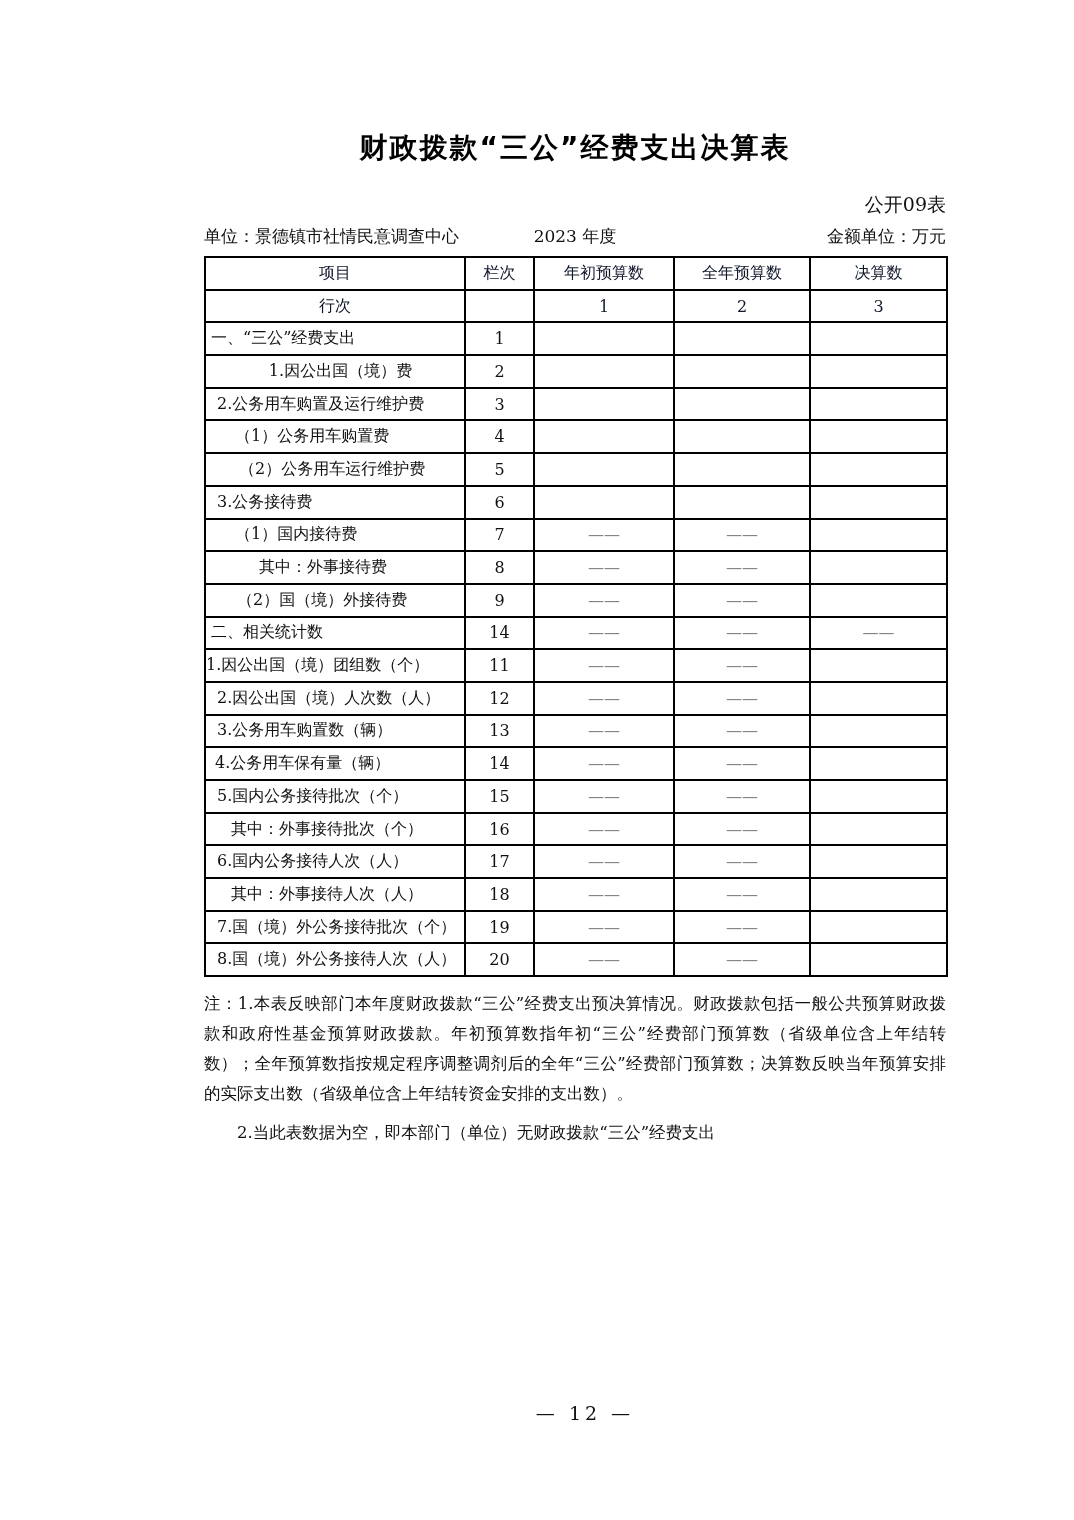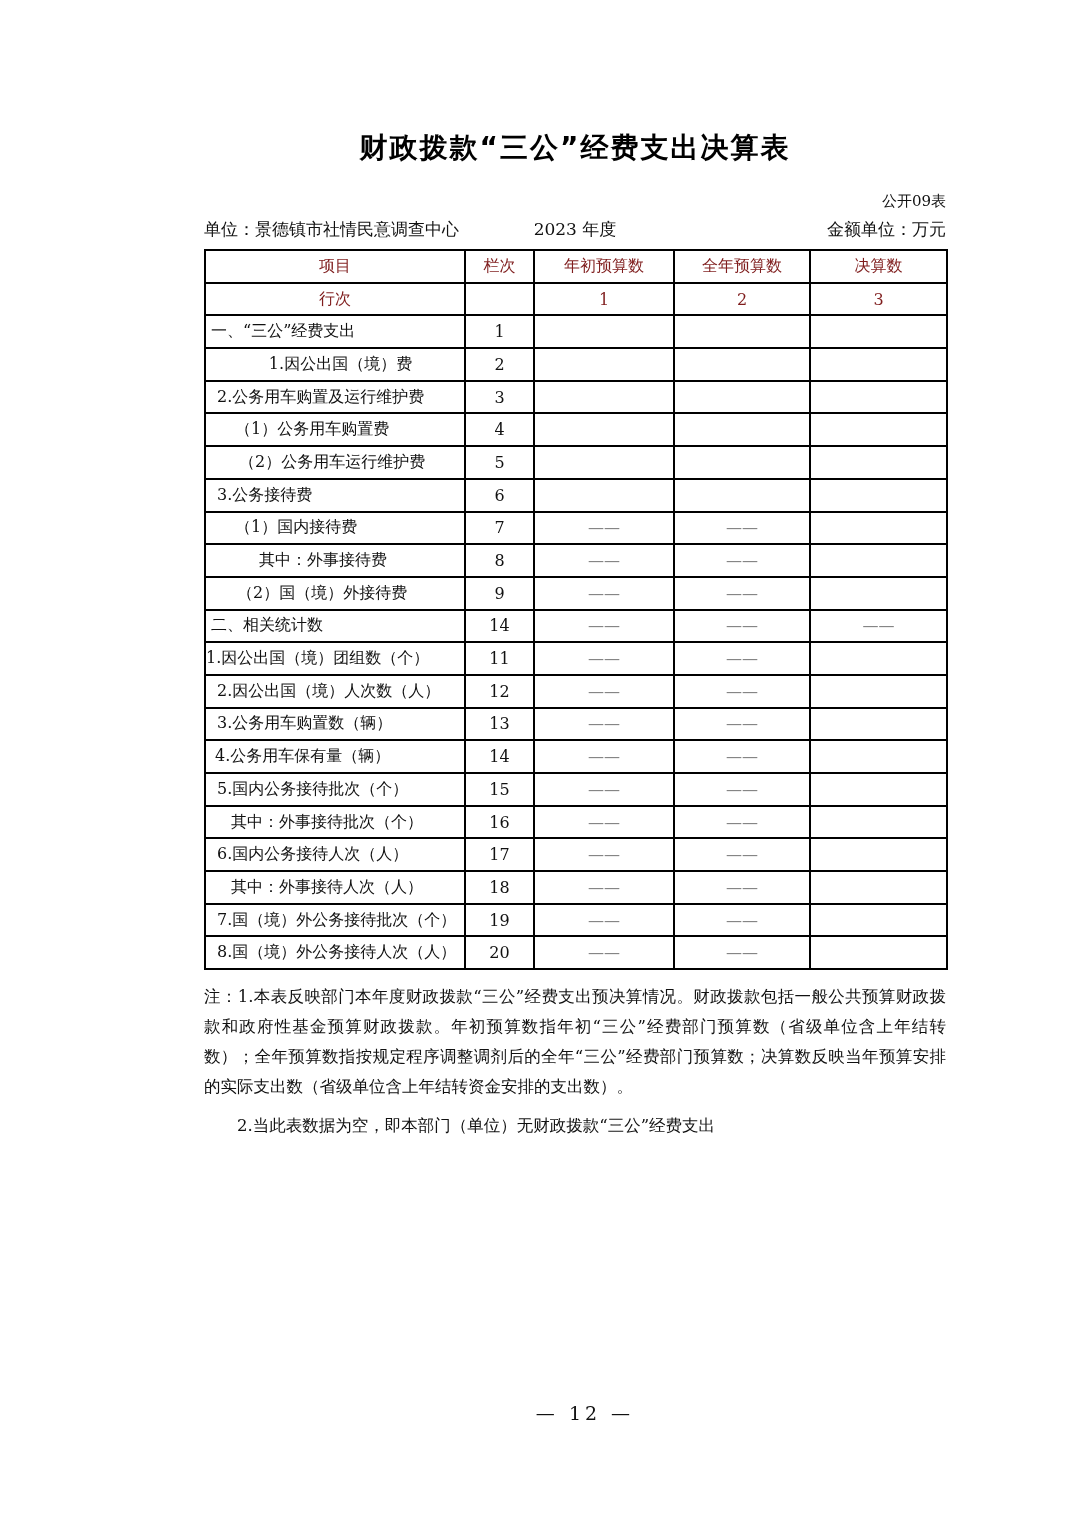--- a/index.html
+++ b/index.html
@@ -25,21 +25,21 @@
     font-family: "DejaVu Sans", sans-serif;
     font-weight: bold;
     font-size: 28px;
     letter-spacing: 2px;
     color: #000000;
     line-height: 1.25;
   }
   .table-code {
     margin-top: 27px;
     text-align: right;
-    font-size: 15px;
+    font-size: 19px;
     color: #111111;
   }
   .meta-row {
     display: grid;
     grid-template-columns: 1fr auto 1fr;
     align-items: end;
     margin-top: 7px;
     font-size: 17px;
     color: #111111;
   }
@@ -57,21 +57,21 @@
     border: 2px solid #000000;
     height: 32.7px;
     box-sizing: border-box;
     padding: 0;
     font-size: 16px;
     font-weight: normal;
     vertical-align: middle;
     overflow: hidden;
     white-space: nowrap;
   }
-  table.fin-table th { text-align: center; color: #7f1d1d; }
+  table.fin-table th { text-align: center; color: #0f172a; }
   td.item-cell { text-align: left; color: #111111; }
   td.line-cell { text-align: center; color: #111111; }
   td.val-cell  { text-align: center; color: #808080; }
   .note {
     margin: 12px 0 0 0;
     font-size: 16.5px;
     line-height: 30px;
     text-align: justify;
     color: #111111;
   }

